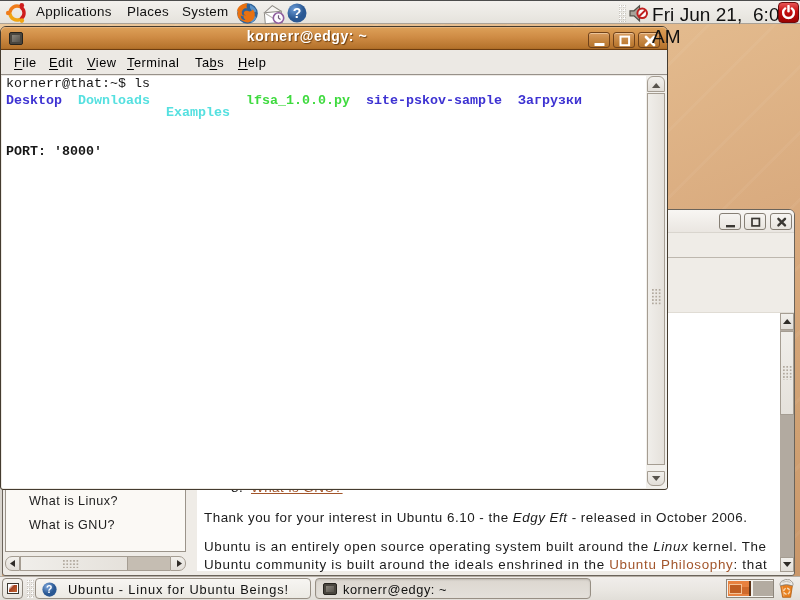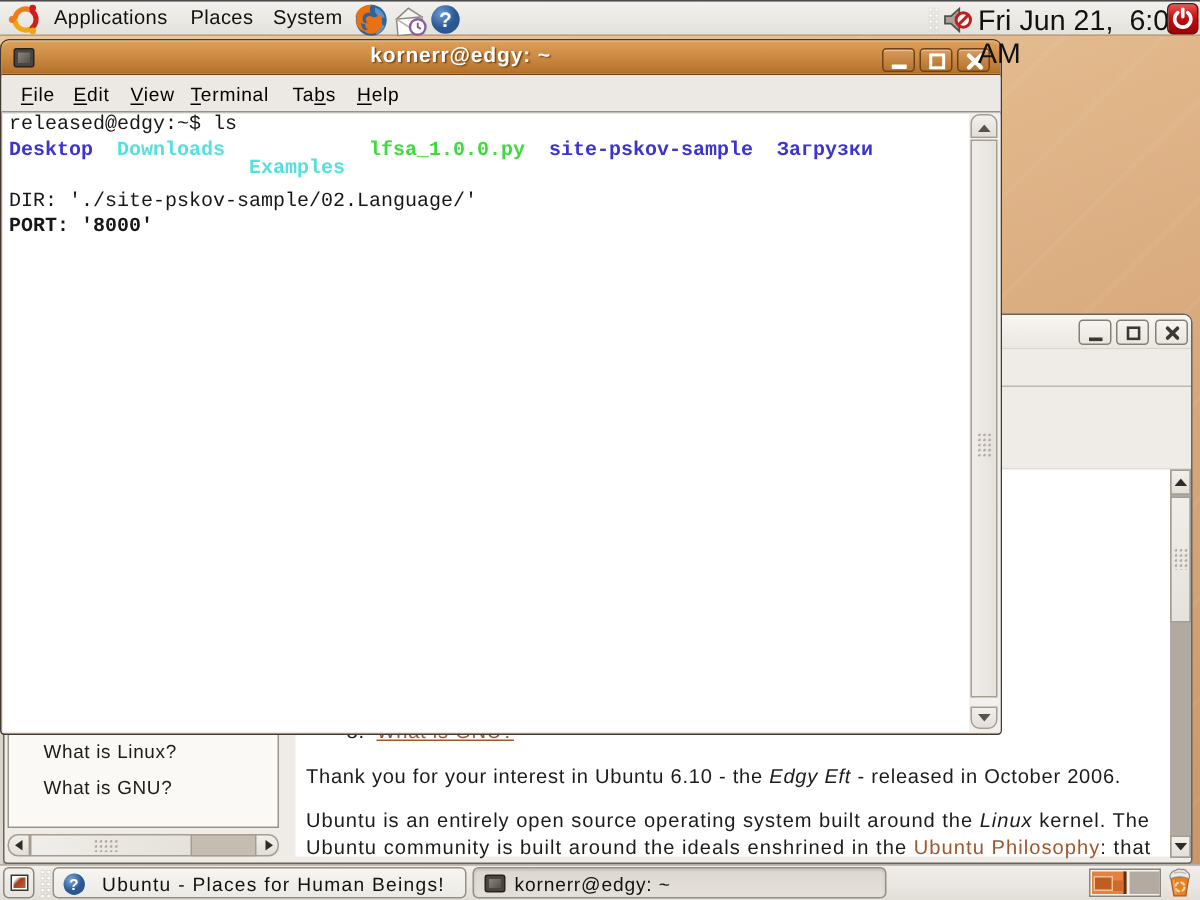--- a/index.html
+++ b/index.html
@@ -193,28 +193,27 @@
       <path d="M0 5 L4.2 0 L8.4 5 Z" fill="#57534c"></path>
     </svg>
   <div class="sthumb" style="left:646px; top:66px; width:18px; height:372px;"></div>
   <div class="abs" style="left:651px; top:262px; width:10px; height:16px;
       background-image:radial-gradient(circle at 1px 1px,#b1a99e 0.9px,rgba(0,0,0,0) 1px); background-size:3.4px 3.4px;"></div>
   <div class="sstep" style="left:646px; top:444px; width:18px; height:15px; border-radius:0 0 6px 6px;"></div>
   <svg class="abs" style="left:651px; top:449px;" width="9" height="7">
       <path d="M0 0 L8.4 0 L4.2 5 Z" fill="#57534c"></path>
     </svg>
 
-  <div class="tl" style="top:50px;">released@edgy:~$ ls</div>
+  <div class="tl" style="top:50px;">kornerr@that:~$ ls</div>
   <div class="tl b c-blue" style="left:5px;   top:67px;">Desktop</div>
   <div class="tl b c-cyan" style="left:77px;  top:67px;">Downloads</div>
   <div class="tl b c-cyan" style="left:165px; top:79px;">Examples</div>
   <div class="tl b c-green" style="left:245px; top:67px;">lfsa_1.0.0.py</div>
   <div class="tl b c-blue" style="left:365px; top:67px;">site-pskov-sample</div>
   <div class="tl b c-blue" style="left:517px; top:67px;">Загрузки</div>
-  <div class="tl" style="top:101px;">DIR: './site-pskov-sample/02.Language/'</div>
   <div class="tl" style="top:118px;font-weight:bold;">PORT: '8000'</div>
 </div>
 
 <div id="panel" class="abs">
   <svg class="abs" style="left:5px; top:1px;" width="24" height="22" viewBox="0 0 24 22">
     <g fill="none" stroke-linecap="round">
       <path d="M14.4 4.4 A7 7 0 0 0 5.1 9.8" stroke="#ef7c1a" stroke-width="3.4"></path>
       <path d="M5.1 12.2 A7 7 0 0 0 14.4 17.6" stroke="#f0a513" stroke-width="3.4"></path>
       <path d="M16.5 16.4 A7 7 0 0 0 16.5 5.6" stroke="#cf1d1d" stroke-width="3.4"></path>
     </g>
@@ -283,21 +282,21 @@
     <svg class="abs" style="left:6px; top:3px;" width="15" height="15" viewBox="0 0 20 20">
       <defs>
           <radialGradient id="hg2" cx="35%" cy="30%">
             <stop offset="0%" stop-color="#7fa8dd"></stop>
             <stop offset="100%" stop-color="#2a5893"></stop>
           </radialGradient>
         </defs>
       <circle cx="10" cy="10" r="9.5" fill="url(#hg2)"></circle>
       <text x="10" y="15" font-family="Liberation Sans" font-size="14" font-weight="bold" fill="#fff" text-anchor="middle">?</text>
     </svg>
-    <div class="lab" style="left:32px; letter-spacing:0.85px;">Ubuntu - Places for Human Beings!</div>
+    <div class="lab" style="left:32px; letter-spacing:0.85px;">Ubuntu - Linux for Ubuntu Beings!</div>
   </div>
 
   <div class="tkbtn pressed" style="left:315px; width:276px;">
     <div class="abs" style="left:7px; top:4px; width:14px; height:12px; background:#4a463f; border:1px solid #26231e; border-radius:2px;">
       <div class="abs" style="left:2px; top:2px; width:8px; height:6px; background:linear-gradient(135deg,#8a857c,#55514a);"></div>
     </div>
     <div class="lab" style="left:27px;">kornerr@edgy: ~</div>
   </div>
 
   <div class="abs" style="left:726px; top:2px; width:48px; height:19px; border:1px solid #8d867c; background:#f4f2ee;">

